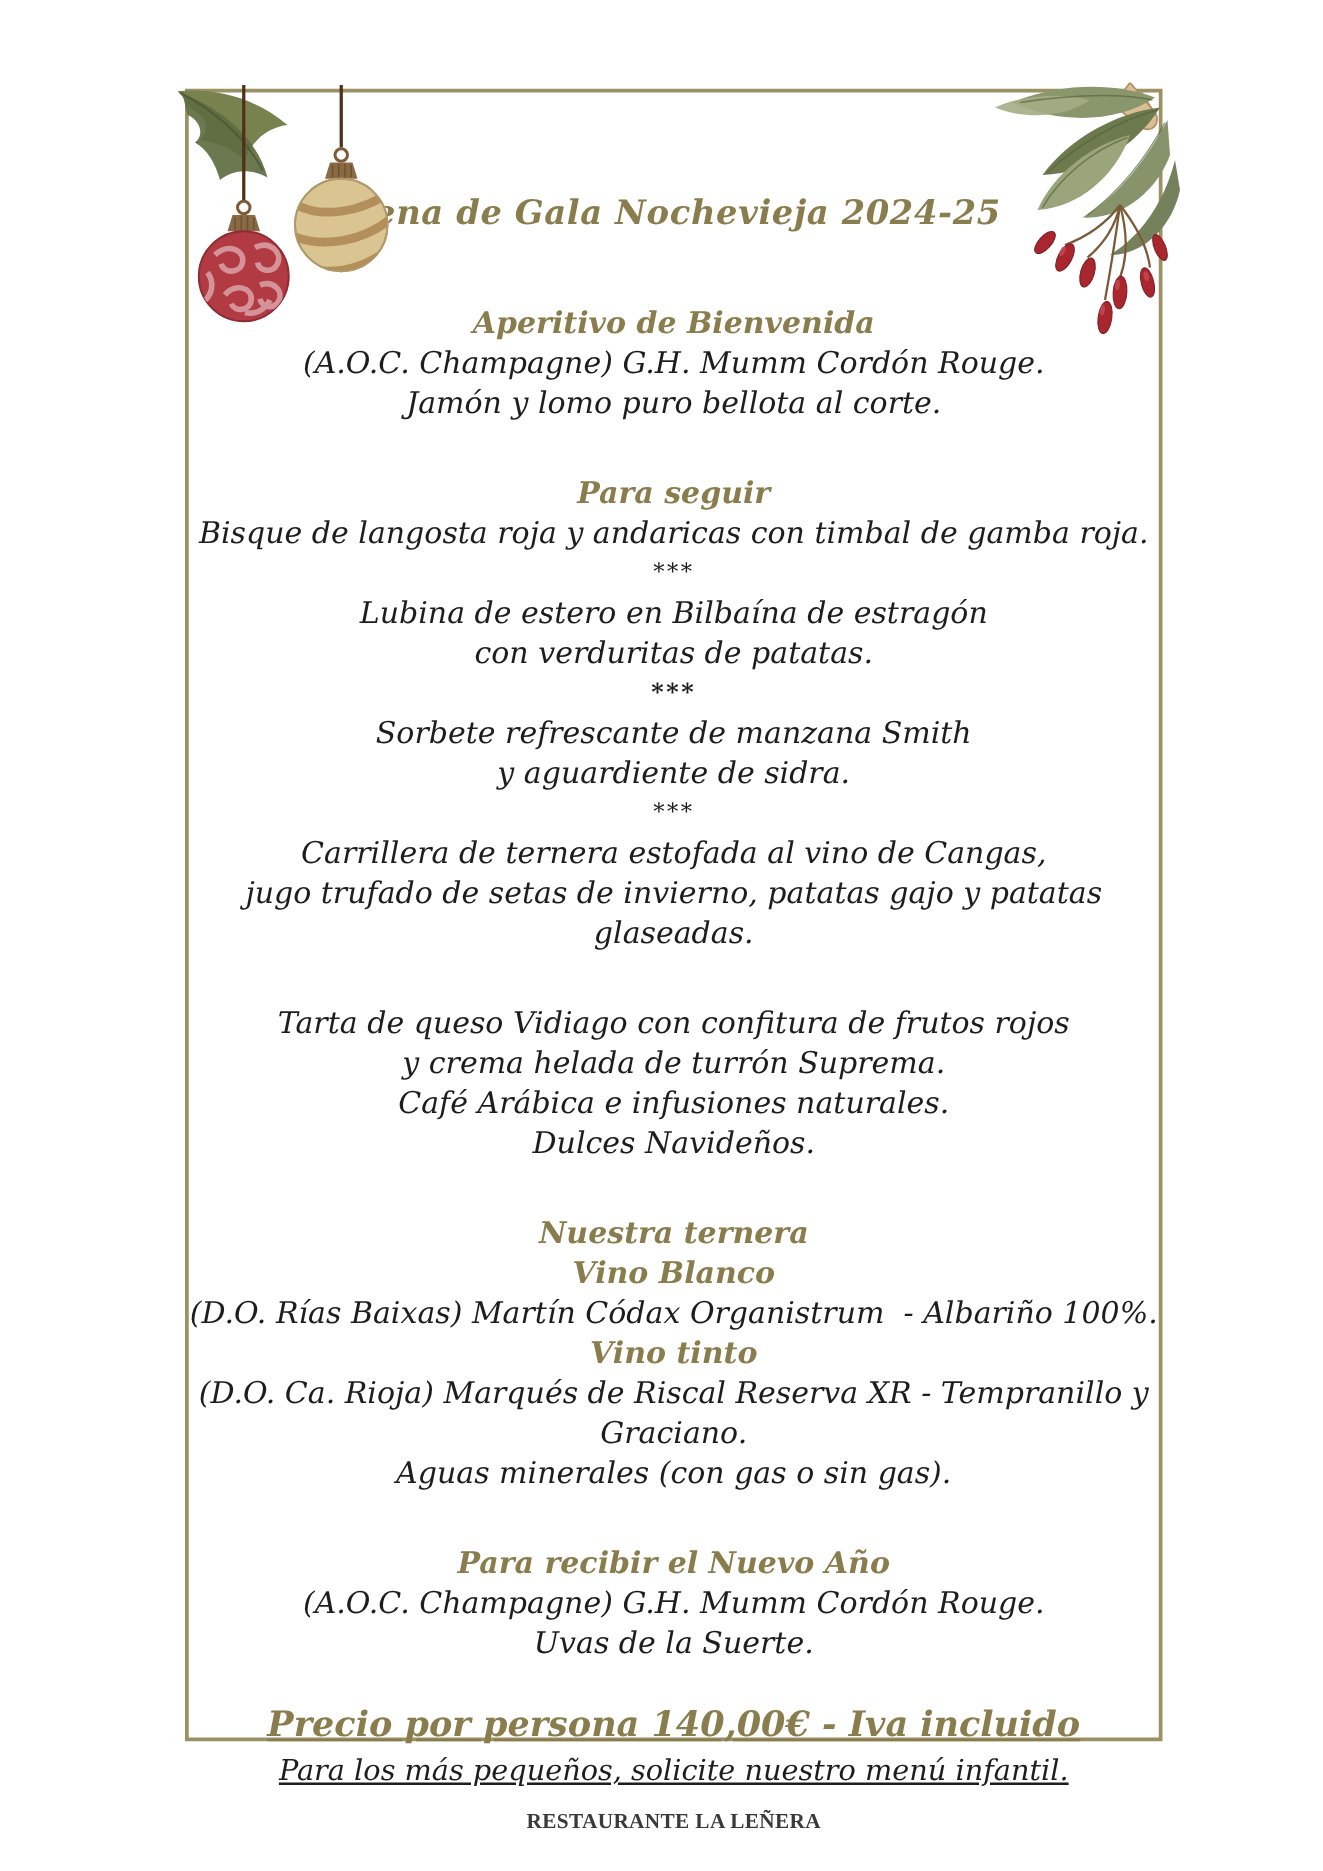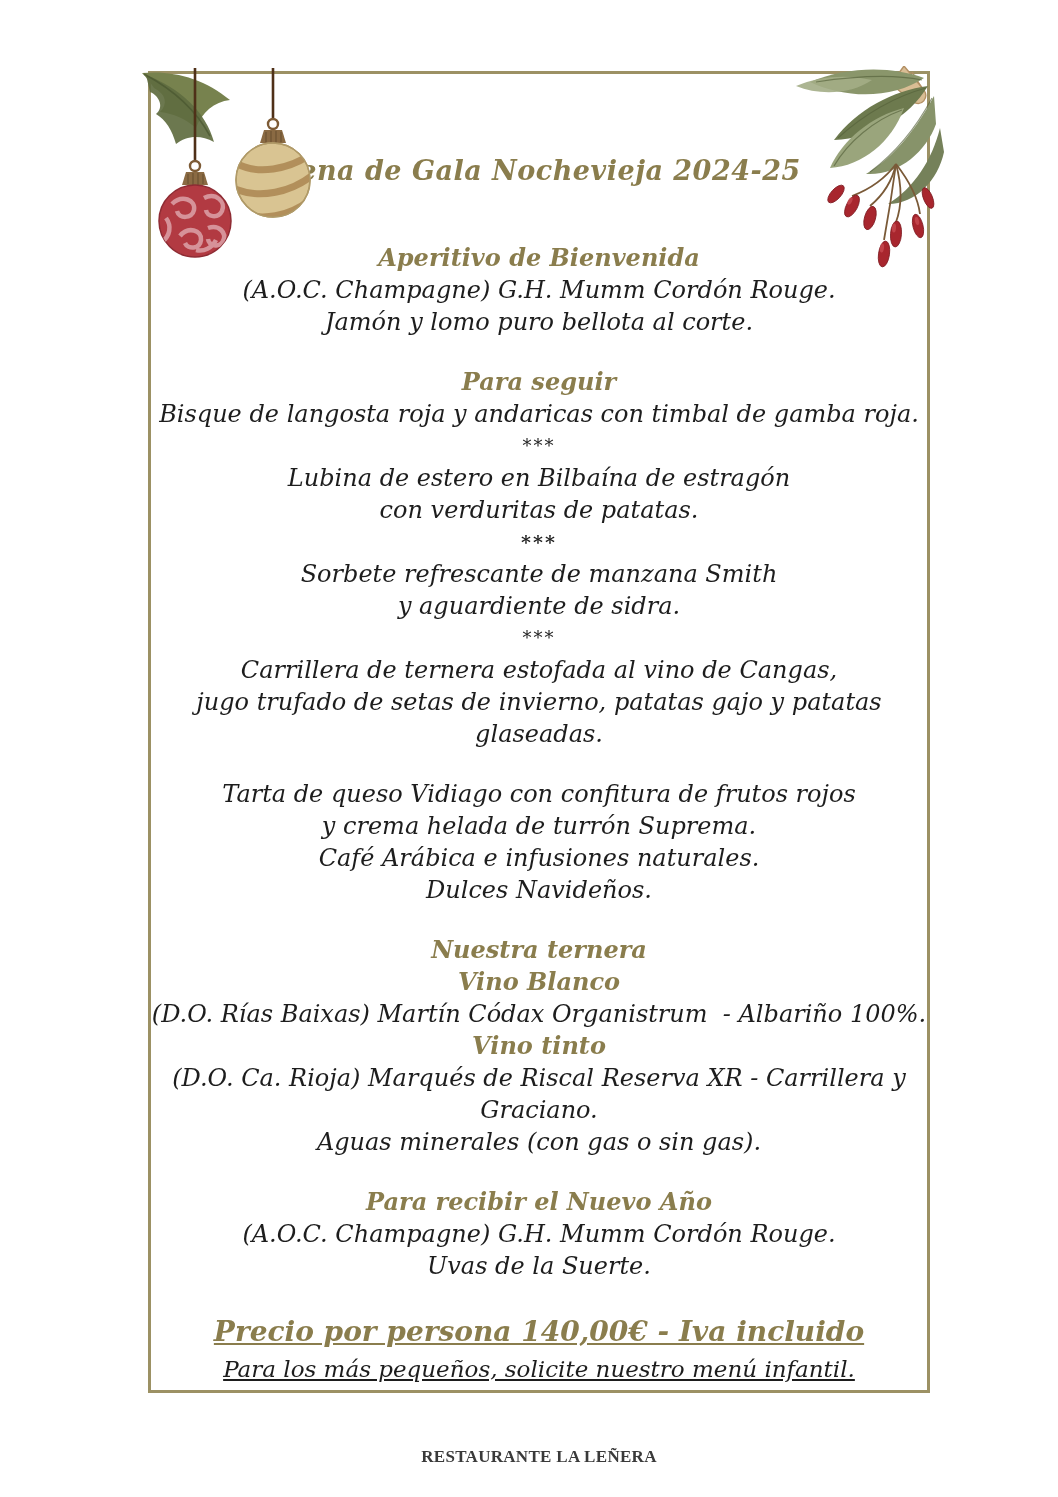--- a/index.html
+++ b/index.html
@@ -40,21 +40,21 @@
     font-size:24px;
     font-style:italic;
     color:var(--ink);
     white-space:pre-wrap;
   }
   .heading{
     color:var(--gold);
     font-weight:bold;
     font-size:24px;
   }
-  .section{margin-top:28px;}
+  .section{margin-top:40px;}
   .section.first{margin-top:0;}
   .sep{font-size:18px;letter-spacing:2px;}
   .sep-bold{font-weight:bold;font-size:19px;}
   .price-line{
     margin-top:30px;
     font-size:28px;font-weight:bold;font-style:italic;
     color:var(--gold);
     text-decoration:underline;
     line-height:40px;
     white-space:pre-wrap;
@@ -107,21 +107,21 @@
           <div class="line">Tarta de queso Vidiago con confitura de frutos rojos</div>
           <div class="line">y crema helada de turrón Suprema.</div>
           <div class="line">Café Arábica e infusiones naturales.</div>
           <div class="line">Dulces Navideños.</div>
         </div>
         <div class="section">
           <div class="line heading">Nuestra ternera</div>
           <div class="line heading">Vino Blanco</div>
           <div class="line">(D.O. Rías Baixas) Martín Códax Organistrum  - Albariño 100%.</div>
           <div class="line heading">Vino tinto</div>
-          <div class="line">(D.O. Ca. Rioja) Marqués de Riscal Reserva XR - Carrillera y Graciano.</div>
+          <div class="line">(D.O. Ca. Rioja) Marqués de Riscal Reserva XR - Tempranillo y Graciano.</div>
           <div class="line">Aguas minerales (con gas o sin gas).</div>
         </div>
         <div class="section">
           <div class="line heading">Para recibir el Nuevo Año</div>
           <div class="line">(A.O.C. Champagne) G.H. Mumm Cordón Rouge.</div>
           <div class="line">Uvas de la Suerte.</div>
         </div>
       </div>
     <div class="price-line">Precio por persona 140,00€ - Iva incluido</div>
     <div class="kids-note">Para los más pequeños, solicite nuestro menú infantil.</div>

